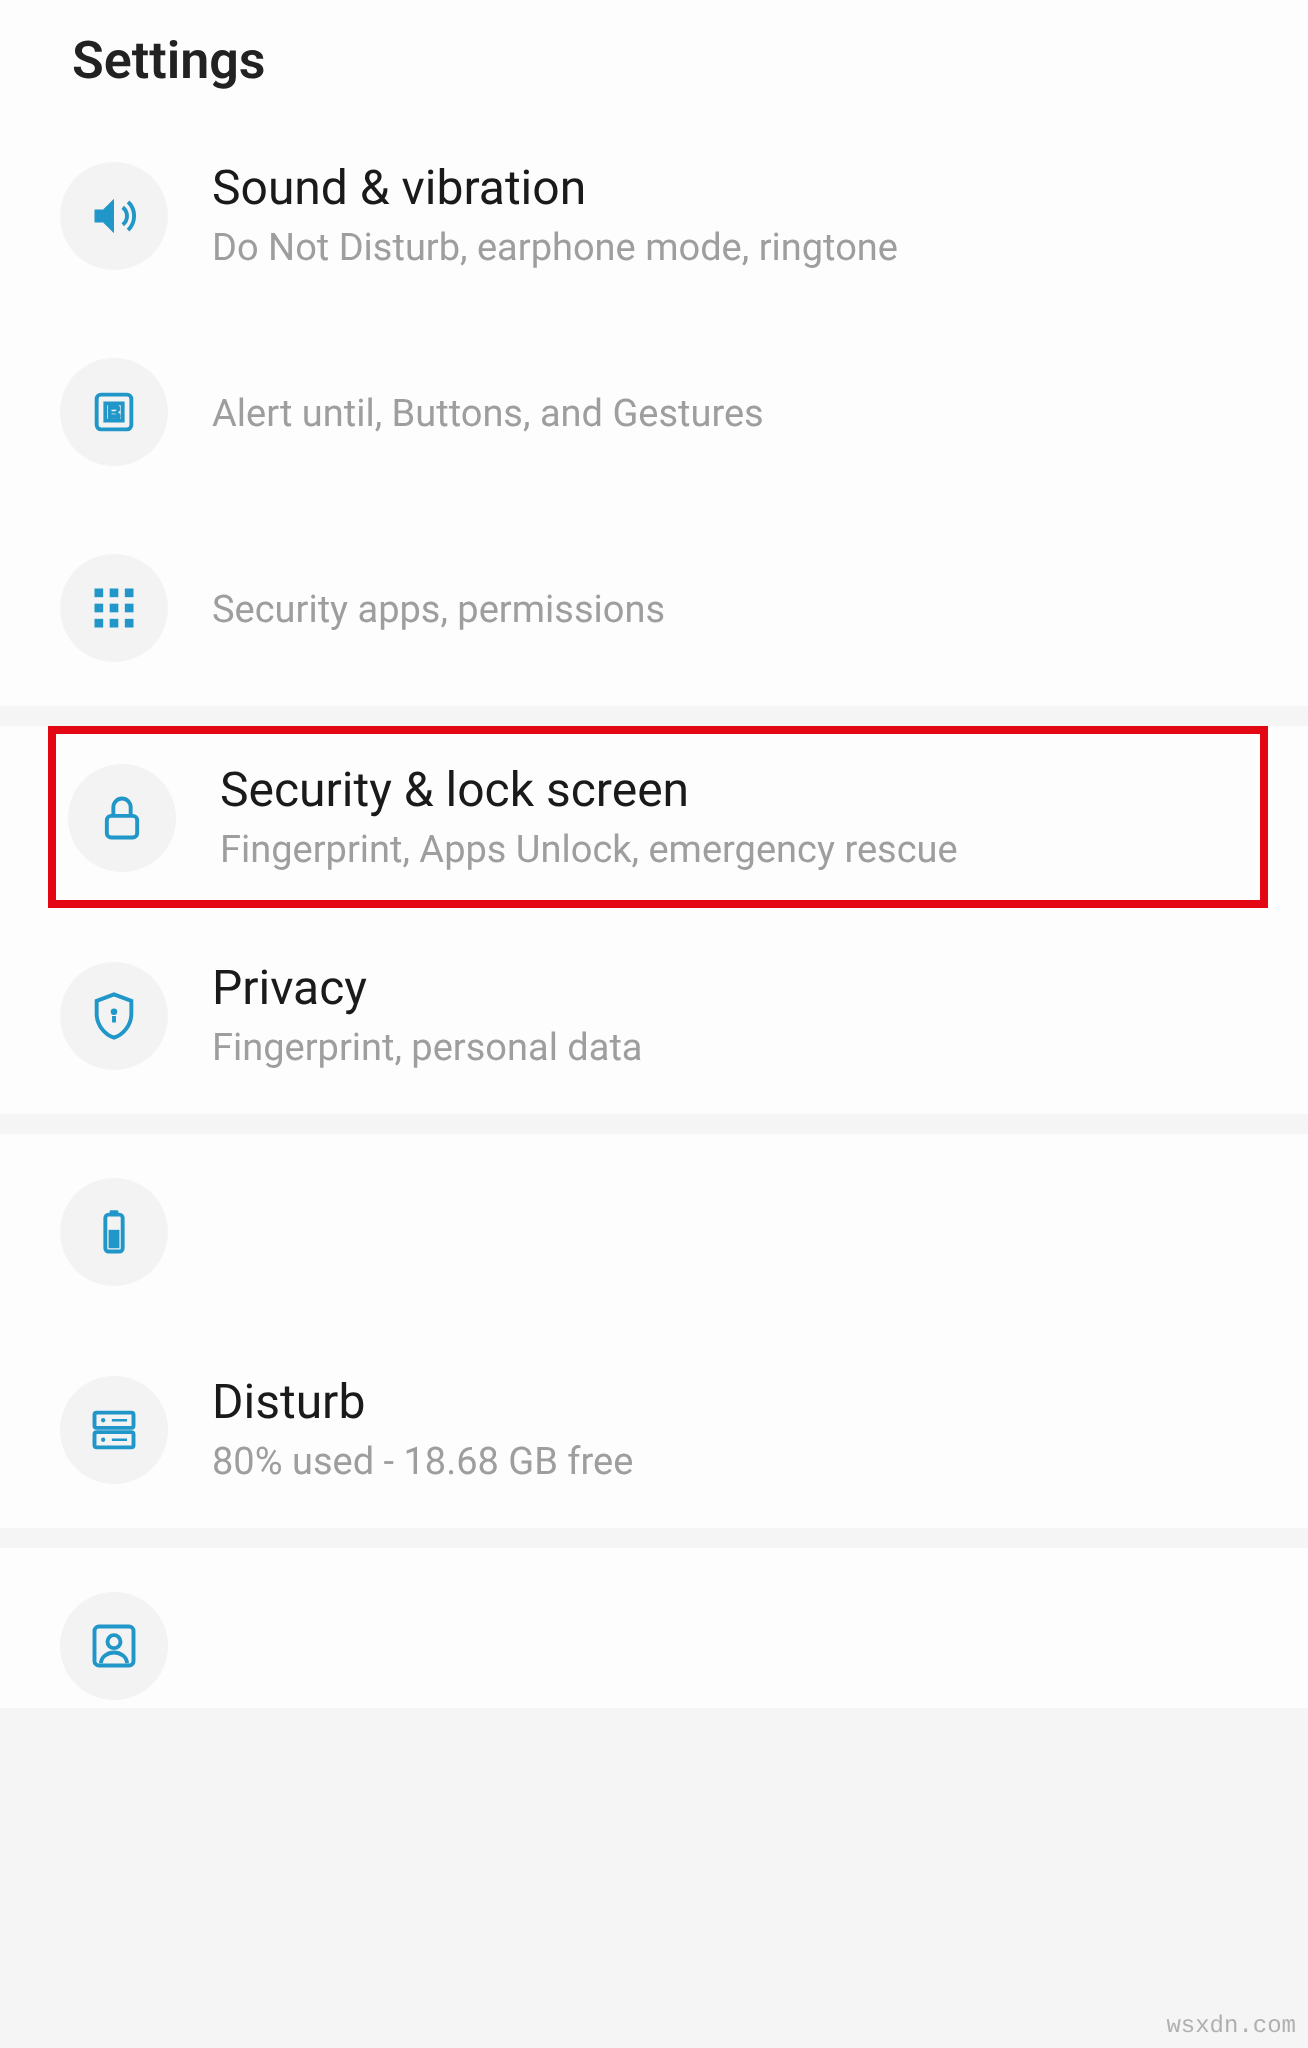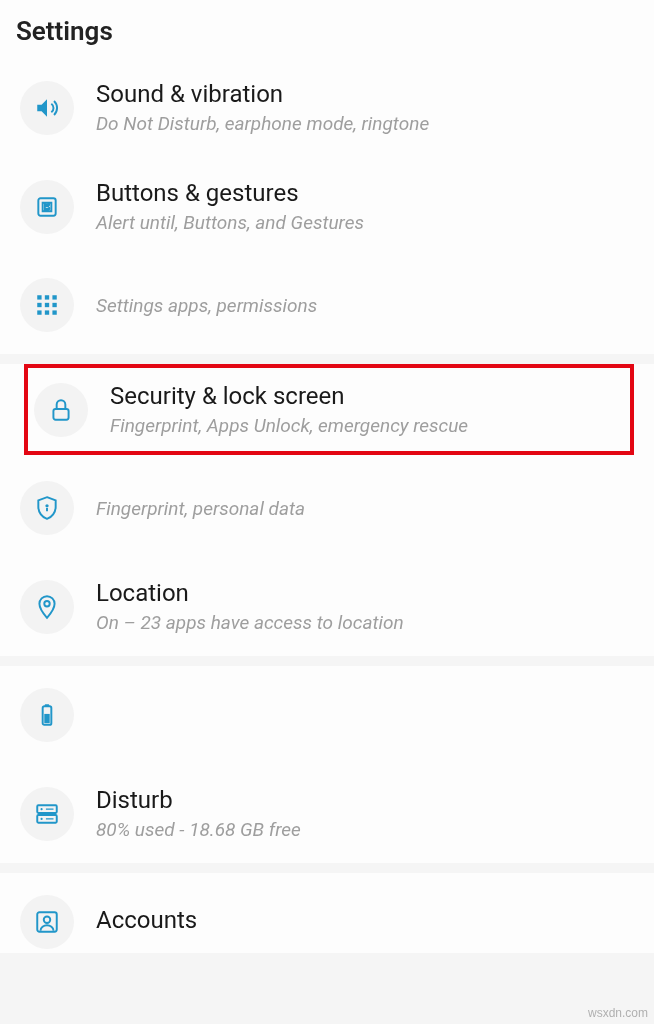--- a/index.html
+++ b/index.html
@@ -9,36 +9,36 @@
     }
     body {
       font-family: -apple-system, BlinkMacSystemFont, 'Segoe UI', Roboto, sans-serif;
       background: #f5f5f5;
       width: 654px;
       height: 1024px;
       overflow: hidden;
       position: relative;
     }
     .header {
-      padding: 16px 16px 12px;
+      padding: 16px 36px 12px;
       background: #fdfdfd;
     }
     .header-title {
       font-size: 26px;
       font-weight: 600;
       color: #222;
     }
     .section {
       background: #fdfdfd;
       margin-bottom: 10px;
     }
     .settings-item {
       display: flex;
       align-items: center;
-      padding: 22px 20px;
+      padding: 22px 30px;
       cursor: pointer;
     }
     .settings-item.highlighted {
       border: 4px solid #e30613;
       margin: 8px 20px 4px 24px;
       padding: 14px 6px 14px 6px;
     }
     .icon-circle {
       width: 54px;
       height: 54px;
@@ -59,29 +59,28 @@
     }
     .item-title {
       font-size: 24px;
       font-weight: 400;
       color: #1a1a1a;
       margin-bottom: 4px;
     }
     .item-subtitle {
       font-size: 19px;
       color: #9e9e9e;
-      font-style: italic;
     }
     .watermark {
       position: absolute;
       bottom: 4px;
       right: 6px;
       font-size: 12px;
       color: #b0b0b0;
-      font-family: Liberation Sans, sans-serif;
+      font-family: Liberation Mono, monospace;
       text-align: center;
     }
   </style>
 </head>
 <body>
 
 <div class="header">
   <div class="header-title">Settings</div>
 </div>
 
@@ -104,41 +103,40 @@
   <div class="settings-item">
     <div class="icon-circle">
       <svg class="icon-svg" viewBox="0 0 24 24" fill="none" stroke="#2196c9" stroke-width="1.8">
         <rect x="4" y="4" width="16" height="16" rx="2"></rect>
         <path d="M8 8h8v8H8z" fill="none"></path>
         <path d="M10 10h4M10 14h4" stroke-width="2"></path>
         <text x="12" y="16" font-size="11" text-anchor="middle" fill="#2196c9" stroke="none" font-weight="bold">B</text>
       </svg>
     </div>
     <div class="item-text">
-      <div class="item-title">Buttons &amp; gestures</div>
       <div class="item-subtitle">Alert until, Buttons, and Gestures</div>
     </div>
   </div>
 
   <div class="settings-item">
     <div class="icon-circle">
       <svg class="icon-svg" viewBox="0 0 24 24" fill="#2196c9">
         <rect x="3" y="3" width="4" height="4"></rect>
           <rect x="10" y="3" width="4" height="4"></rect>
           <rect x="17" y="3" width="4" height="4"></rect>
         <rect x="3" y="10" width="4" height="4"></rect>
           <rect x="10" y="10" width="4" height="4"></rect>
           <rect x="17" y="10" width="4" height="4"></rect>
         <rect x="3" y="17" width="4" height="4"></rect>
           <rect x="10" y="17" width="4" height="4"></rect>
           <rect x="17" y="17" width="4" height="4"></rect>
       </svg>
     </div>
     <div class="item-text">
-      <div class="item-subtitle">Settings apps, permissions</div>
+      <div class="item-subtitle">Security apps, permissions</div>
     </div>
   </div>
 
 </div>
 
 <div class="section">
 
   <div class="settings-item highlighted">
     <div class="icon-circle">
       <svg class="icon-svg" viewBox="0 0 24 24" fill="none" stroke="#2196c9" stroke-width="1.8">
@@ -154,36 +152,25 @@
 
   <div class="settings-item">
     <div class="icon-circle">
       <svg class="icon-svg" viewBox="0 0 24 24" fill="none" stroke="#2196c9" stroke-width="1.8">
         <path d="M12 2l8 3v6c0 5-3.5 9.5-8 11-4.5-1.5-8-6-8-11V5l8-3z"></path>
         <circle cx="12" cy="10" r="1.5" fill="#2196c9" stroke="none"></circle>
         <path d="M12 12v3"></path>
       </svg>
     </div>
     <div class="item-text">
+      <div class="item-title">Privacy</div>
       <div class="item-subtitle">Fingerprint, personal data</div>
     </div>
   </div>
 
-  <div class="settings-item">
-    <div class="icon-circle">
-      <svg class="icon-svg" viewBox="0 0 24 24" fill="none" stroke="#2196c9" stroke-width="1.8">
-        <path d="M12 2a7 7 0 0 1 7 7c0 5-7 13-7 13S5 14 5 9a7 7 0 0 1 7-7z"></path>
-        <circle cx="12" cy="9" r="2.5"></circle>
-      </svg>
-    </div>
-    <div class="item-text">
-      <div class="item-title">Location</div>
-      <div class="item-subtitle">On – 23 apps have access to location</div>
-    </div>
-  </div>
 
 </div>
 
 <div class="section">
 
   <div class="settings-item">
     <div class="icon-circle">
       <svg class="icon-svg" viewBox="0 0 24 24" fill="none" stroke="#2196c9" stroke-width="1.8">
         <rect x="8" y="4" width="8" height="17" rx="1.5"></rect>
         <rect x="10" y="2" width="4" height="2" rx="0.5" fill="#2196c9" stroke="none"></rect>
@@ -213,21 +200,17 @@
 <div class="section">
 
   <div class="settings-item" style="padding-bottom:4px;">
     <div class="icon-circle">
       <svg class="icon-svg" viewBox="0 0 24 24" fill="none" stroke="#2196c9" stroke-width="1.8">
         <rect x="3" y="3" width="18" height="18" rx="2"></rect>
         <circle cx="12" cy="10" r="3"></circle>
         <path d="M6 20c0-3 3-5 6-5s6 2 6 5"></path>
       </svg>
     </div>
-    <div class="item-text">
-      <div class="item-title">Accounts</div>
-      <div class="item-subtitle"></div>
-    </div>
   </div>
 
 </div>
 
 <div class="watermark">wsxdn.com</div>
 
 </body></html>

